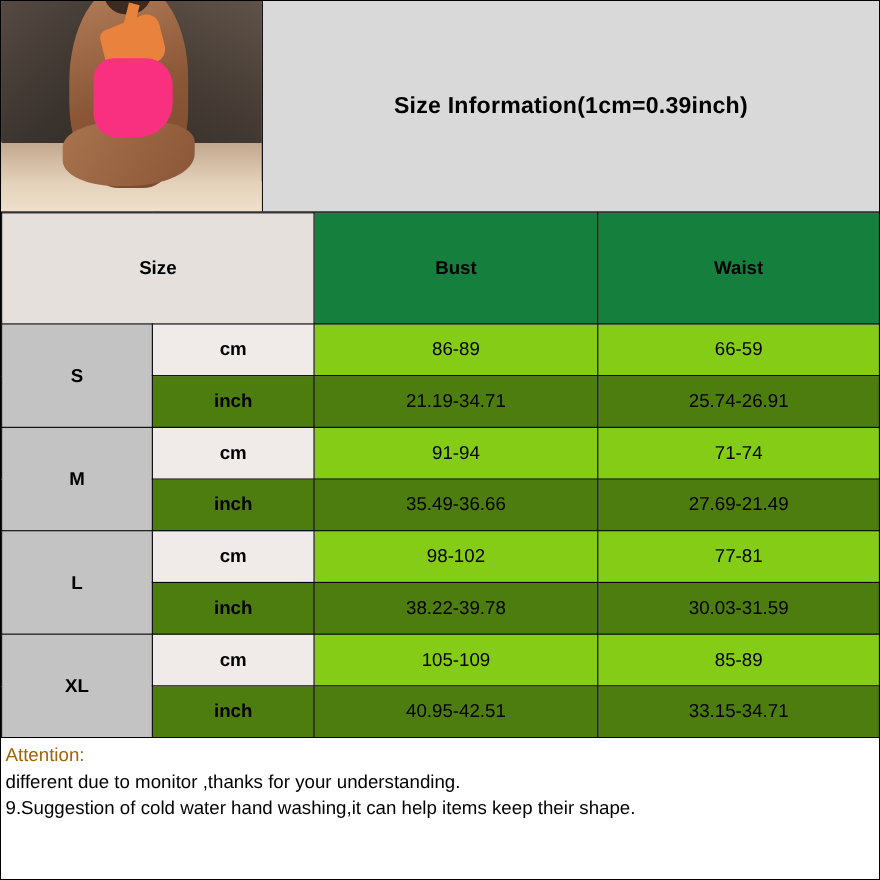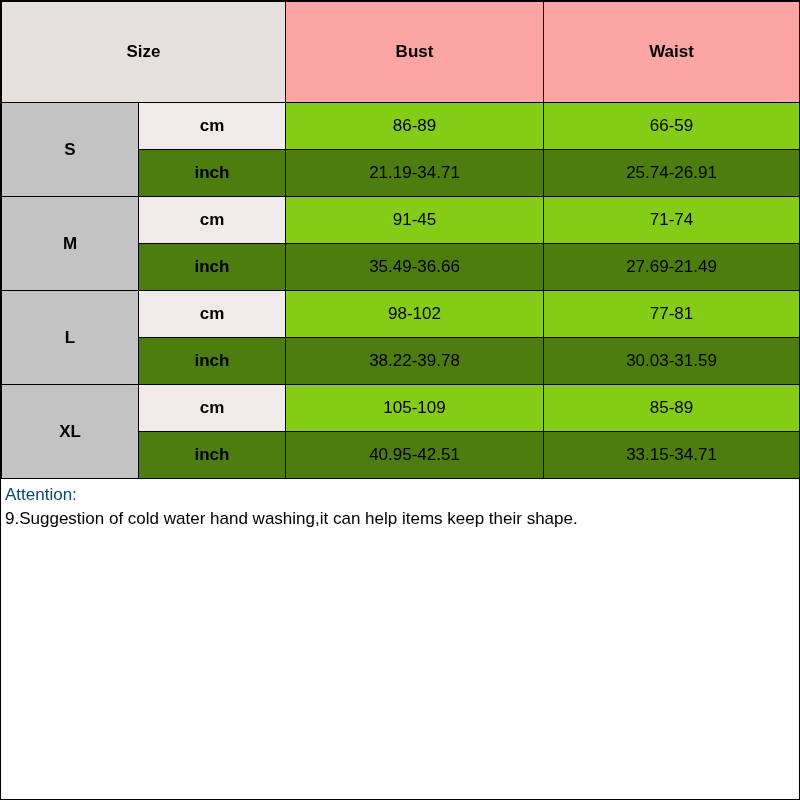--- a/index.html
+++ b/index.html
@@ -147,21 +147,21 @@
     font-size: 17px;
     color: #000;
     padding: 0;
   }
   .col-size { width: 137px; }
   .col-unit { width: 147px; }
   .col-bust { width: 258px; }
   .col-waist { width: 256px; }
 
   thead td {
-    background: #fca5a5;
+    background: #15803d;
     height: 100px;
   }
   .hdr-size {
     font-size: 29px;
     font-weight: bold;
     background: #e6e0dc !important;
     margin-left: 21px;
   }
   .hdr-meas {
     font-size: 19px;
@@ -190,34 +190,53 @@
 
   
   .attention {
     flex: 1 1 auto;
     padding: 4px 4px 0 4px;
     box-sizing: border-box;
     background: #fff;
   }
   .attention-title {
     font-size: 17px;
-    color: #0c4a6e;
+    color: #a16207;
     line-height: 1.42;
   }
   .attention-line {
     font-size: 17px;
     color: #000;
     line-height: 1.42;
   }
 </style>
 </head>
 <body>
 
 <div class="sheet">
 
+  <div class="header-row">
+    <div class="photo-cell">
+      <div class="photo">
+        <div class="rock-m"></div>
+        <div class="rock-l"></div>
+        <div class="rock-r"></div>
+        <div class="sand"></div>
+        <div class="model-body"></div>
+        <div class="model-head"></div>
+        <div class="leg"></div>
+        <div class="suit-orange"></div>
+        <div class="suit-strap"></div>
+        <div class="suit-pink"></div>
+      </div>
+    </div>
+    <div class="title-cell">
+      <div class="title-text">Size Information(1cm=0.39inch)</div>
+    </div>
+  </div>
 
   <table class="size-table">
     <colgroup>
       <col class="col-size">
       <col class="col-unit">
       <col class="col-bust">
       <col class="col-waist">
     </colgroup>
     <thead>
       <tr>
@@ -236,21 +255,21 @@
       </tr>
       <tr class="row-alt">
         <td class="unit">inch</td>
         <td class="value">21.19-34.71</td>
         <td class="value">25.74-26.91</td>
       </tr>
 
       <tr>
         <td class="size-label" rowspan="2">M</td>
         <td class="unit">cm</td>
-        <td class="value">91-45</td>
+        <td class="value">91-94</td>
         <td class="value">71-74</td>
       </tr>
       <tr class="row-alt">
         <td class="unit">inch</td>
         <td class="value">35.49-36.66</td>
         <td class="value">27.69-21.49</td>
       </tr>
 
       <tr>
         <td class="size-label" rowspan="2">L</td>
@@ -273,16 +292,17 @@
       <tr class="row-alt">
         <td class="unit">inch</td>
         <td class="value">40.95-42.51</td>
         <td class="value">33.15-34.71</td>
       </tr>
     </tbody>
   </table>
 
   <div class="attention">
     <div class="attention-title">Attention:</div>
+    <div class="attention-line">different due to monitor ,thanks for your understanding.</div>
     <div class="attention-line">9.Suggestion of cold water hand washing,it can help items keep their shape.</div>
   </div>
 
 </div>
 
 </body></html>

